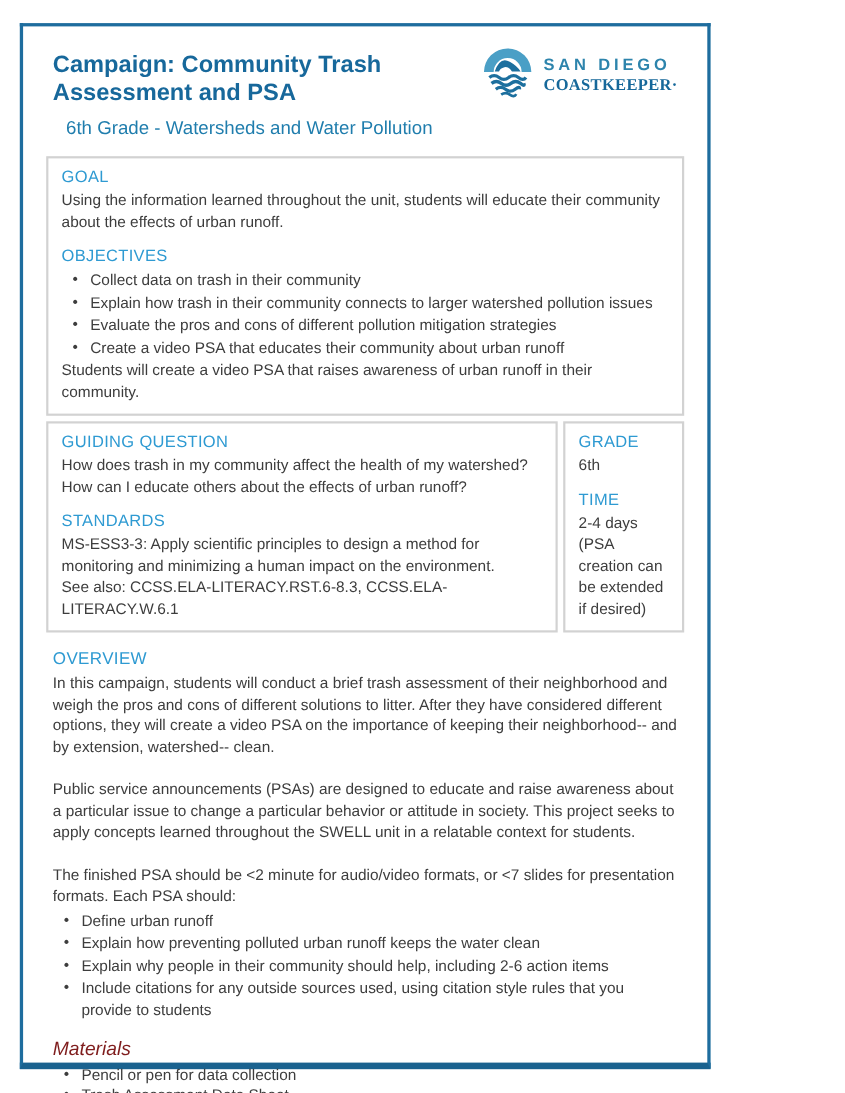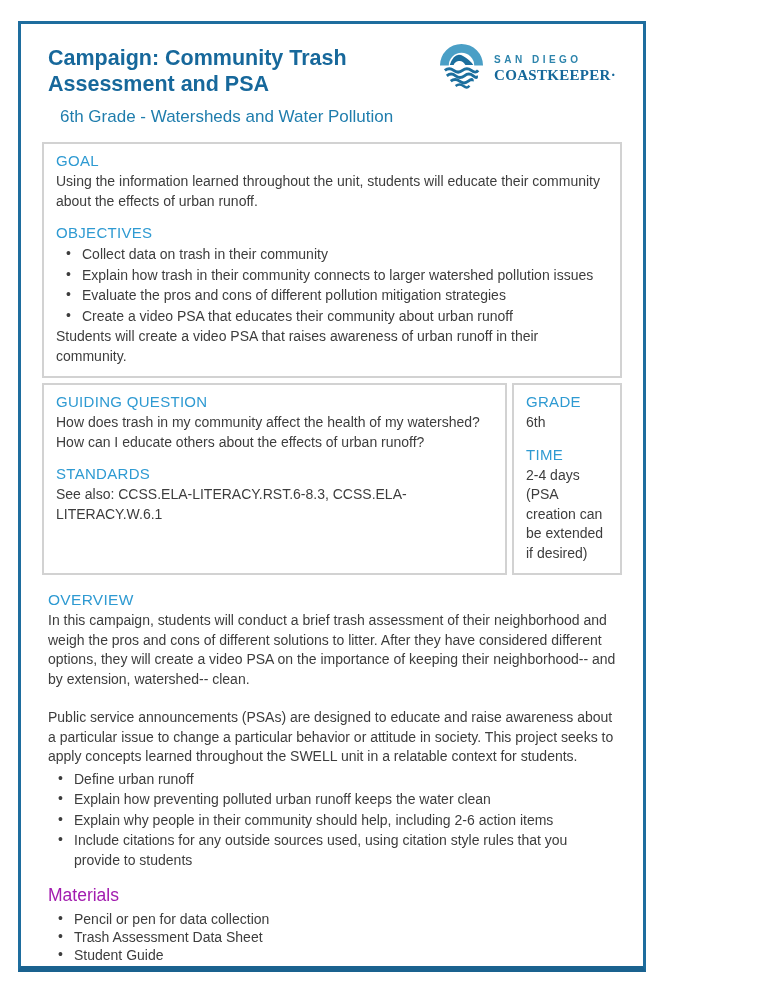--- a/index.html
+++ b/index.html
@@ -6,42 +6,42 @@
   body{width:768px;height:994px;font-family:"Liberation Sans",sans-serif;color:#3d3d3d;position:relative;}
   .frame{position:absolute;left:18px;top:21px;width:628px;height:951px;box-sizing:border-box;
          border:3px solid #1e6d9e;border-bottom-width:6px;border-bottom-color:#1a628f;
          padding:17px 21px 0;background:#fff;}
   
   .hdr{display:flex;justify-content:space-between;align-items:flex-start;padding:0 6px;margin-bottom:15px;}
   .title{color:#17689b;font-size:21.5px;font-weight:bold;margin:4px 0 0;line-height:26px;}
   .subtitle{color:#1f7dad;font-size:17px;font-weight:400;margin:9px 12px 0;line-height:21px;}
   .logo{display:flex;align-items:center;gap:9px;margin-top:2px;}
   .logo-txt{display:flex;flex-direction:column;gap:2px;}
-  .logo-l1{color:#2d84ac;font-size:10px;font-weight:bold;letter-spacing:3.5px;}
+  .logo-l1{color:#2d84ac;font-size:15px;font-weight:bold;letter-spacing:3.5px;}
   .logo-l2{color:#16689a;font-family:"Liberation Serif",serif;font-weight:bold;font-size:15px;letter-spacing:0.3px;}
   
   .box{border:2px solid #d2d2d2;box-sizing:border-box;background:#fff;}
   .box-goal{padding:8px 12px 10px;}
   .sec-h{color:#2e9ad2;font-size:15px;font-weight:400;letter-spacing:0.3px;margin:0 0 2px;line-height:18px;}
   .body-t{font-size:14px;line-height:19.5px;margin:0;}
   .mt{margin-top:13px;}
   ul{list-style:none;margin:3px 0 0;padding:0;}
   li{position:relative;padding-left:26px;line-height:19.5px;font-size:14px;margin:0 0 1px;}
   li::before{content:"\2022";position:absolute;left:10px;top:-1px;font-size:14px;color:#3d3d3d;}
   .two-col{display:flex;gap:5px;margin-top:5px;}
   .box-guiding{flex:0 0 465px;padding:8px 12px 10px;}
   .box-info{flex:1;padding:8px 12px 10px;}
   
   .section{padding:0 6px;}
   .overview{margin-top:16px;}
   .ov-h{font-size:15.5px;}
   .para{font-size:14px;line-height:19.5px;margin:0 0 19px;}
   .para:last-child{margin-bottom:0;}
   .materials{margin-top:14px;}
-  .mat-h{color:#a21caf;font-size:17.5px;font-weight:400;margin:0 0 4px;line-height:22px;}
+  .mat-h{color:#7f1d1d;font-size:17.5px;font-weight:400;margin:0 0 4px;line-height:22px;font-style:italic;}
   .mat-list li{margin-bottom:0;line-height:18px;padding-left:26px;}
 </style>
 </head>
 <body>
 
 <div class="frame">
 
   <div class="hdr">
     <div>
       <h1 class="title">Campaign: Community Trash Assessment and PSA</h1>
@@ -82,37 +82,39 @@
 
   <div class="two-col">
     <section class="box box-guiding">
       <h3 class="sec-h">GUIDING QUESTION</h3>
       <div>
           <div class="body-t"><span>How does trash in my community affect the health of my watershed?</span></div>
           <div class="body-t"><span>How can I educate others about the effects of urban runoff?</span></div>
         </div>
       <h3 class="sec-h mt">STANDARDS</h3>
       <div>
+          <p class="body-t"><span>MS-ESS3-3: Apply scientific principles to design a method for monitoring and minimizing a human impact on the environment.</span></p>
           <p class="body-t"><span>See also: CCSS.ELA-LITERACY.RST.6-8.3, CCSS.ELA-LITERACY.W.6.1</span></p>
         </div>
     </section>
 
     <section class="box box-info">
       <h3 class="sec-h">GRADE</h3>
       <p class="body-t">6th</p>
       <h3 class="sec-h mt">TIME</h3>
       <p class="body-t">2-4 days (PSA creation can be extended if desired)</p>
     </section>
   </div>
 
   <section class="section overview">
     <h3 class="sec-h ov-h">OVERVIEW</h3>
     <div>
         <p class="para"><span>In this campaign, students will conduct a brief trash assessment of their neighborhood and weigh the pros and cons of different solutions to litter. After they have considered different options, they will create a video PSA on the importance of keeping their neighborhood-- and by extension, watershed-- clean.</span></p>
         <p class="para"><span>Public service announcements (PSAs) are designed to educate and raise awareness about a particular issue to change a particular behavior or attitude in society. This project seeks to apply concepts learned throughout the SWELL unit in a relatable context for students.</span></p>
+        <p class="para"><span>The finished PSA should be &lt;2 minute for audio/video formats, or &lt;7 slides for presentation formats. Each PSA should:</span></p>
       </div>
     <ul>
         <li><span>Define urban runoff</span></li>
         <li><span>Explain how preventing polluted urban runoff keeps the water clean</span></li>
         <li><span>Explain why people in their community should help, including 2-6 action items</span></li>
         <li><span>Include citations for any outside sources used, using citation style rules that you provide to students</span></li>
       </ul>
   </section>
 
   <section class="section materials">

